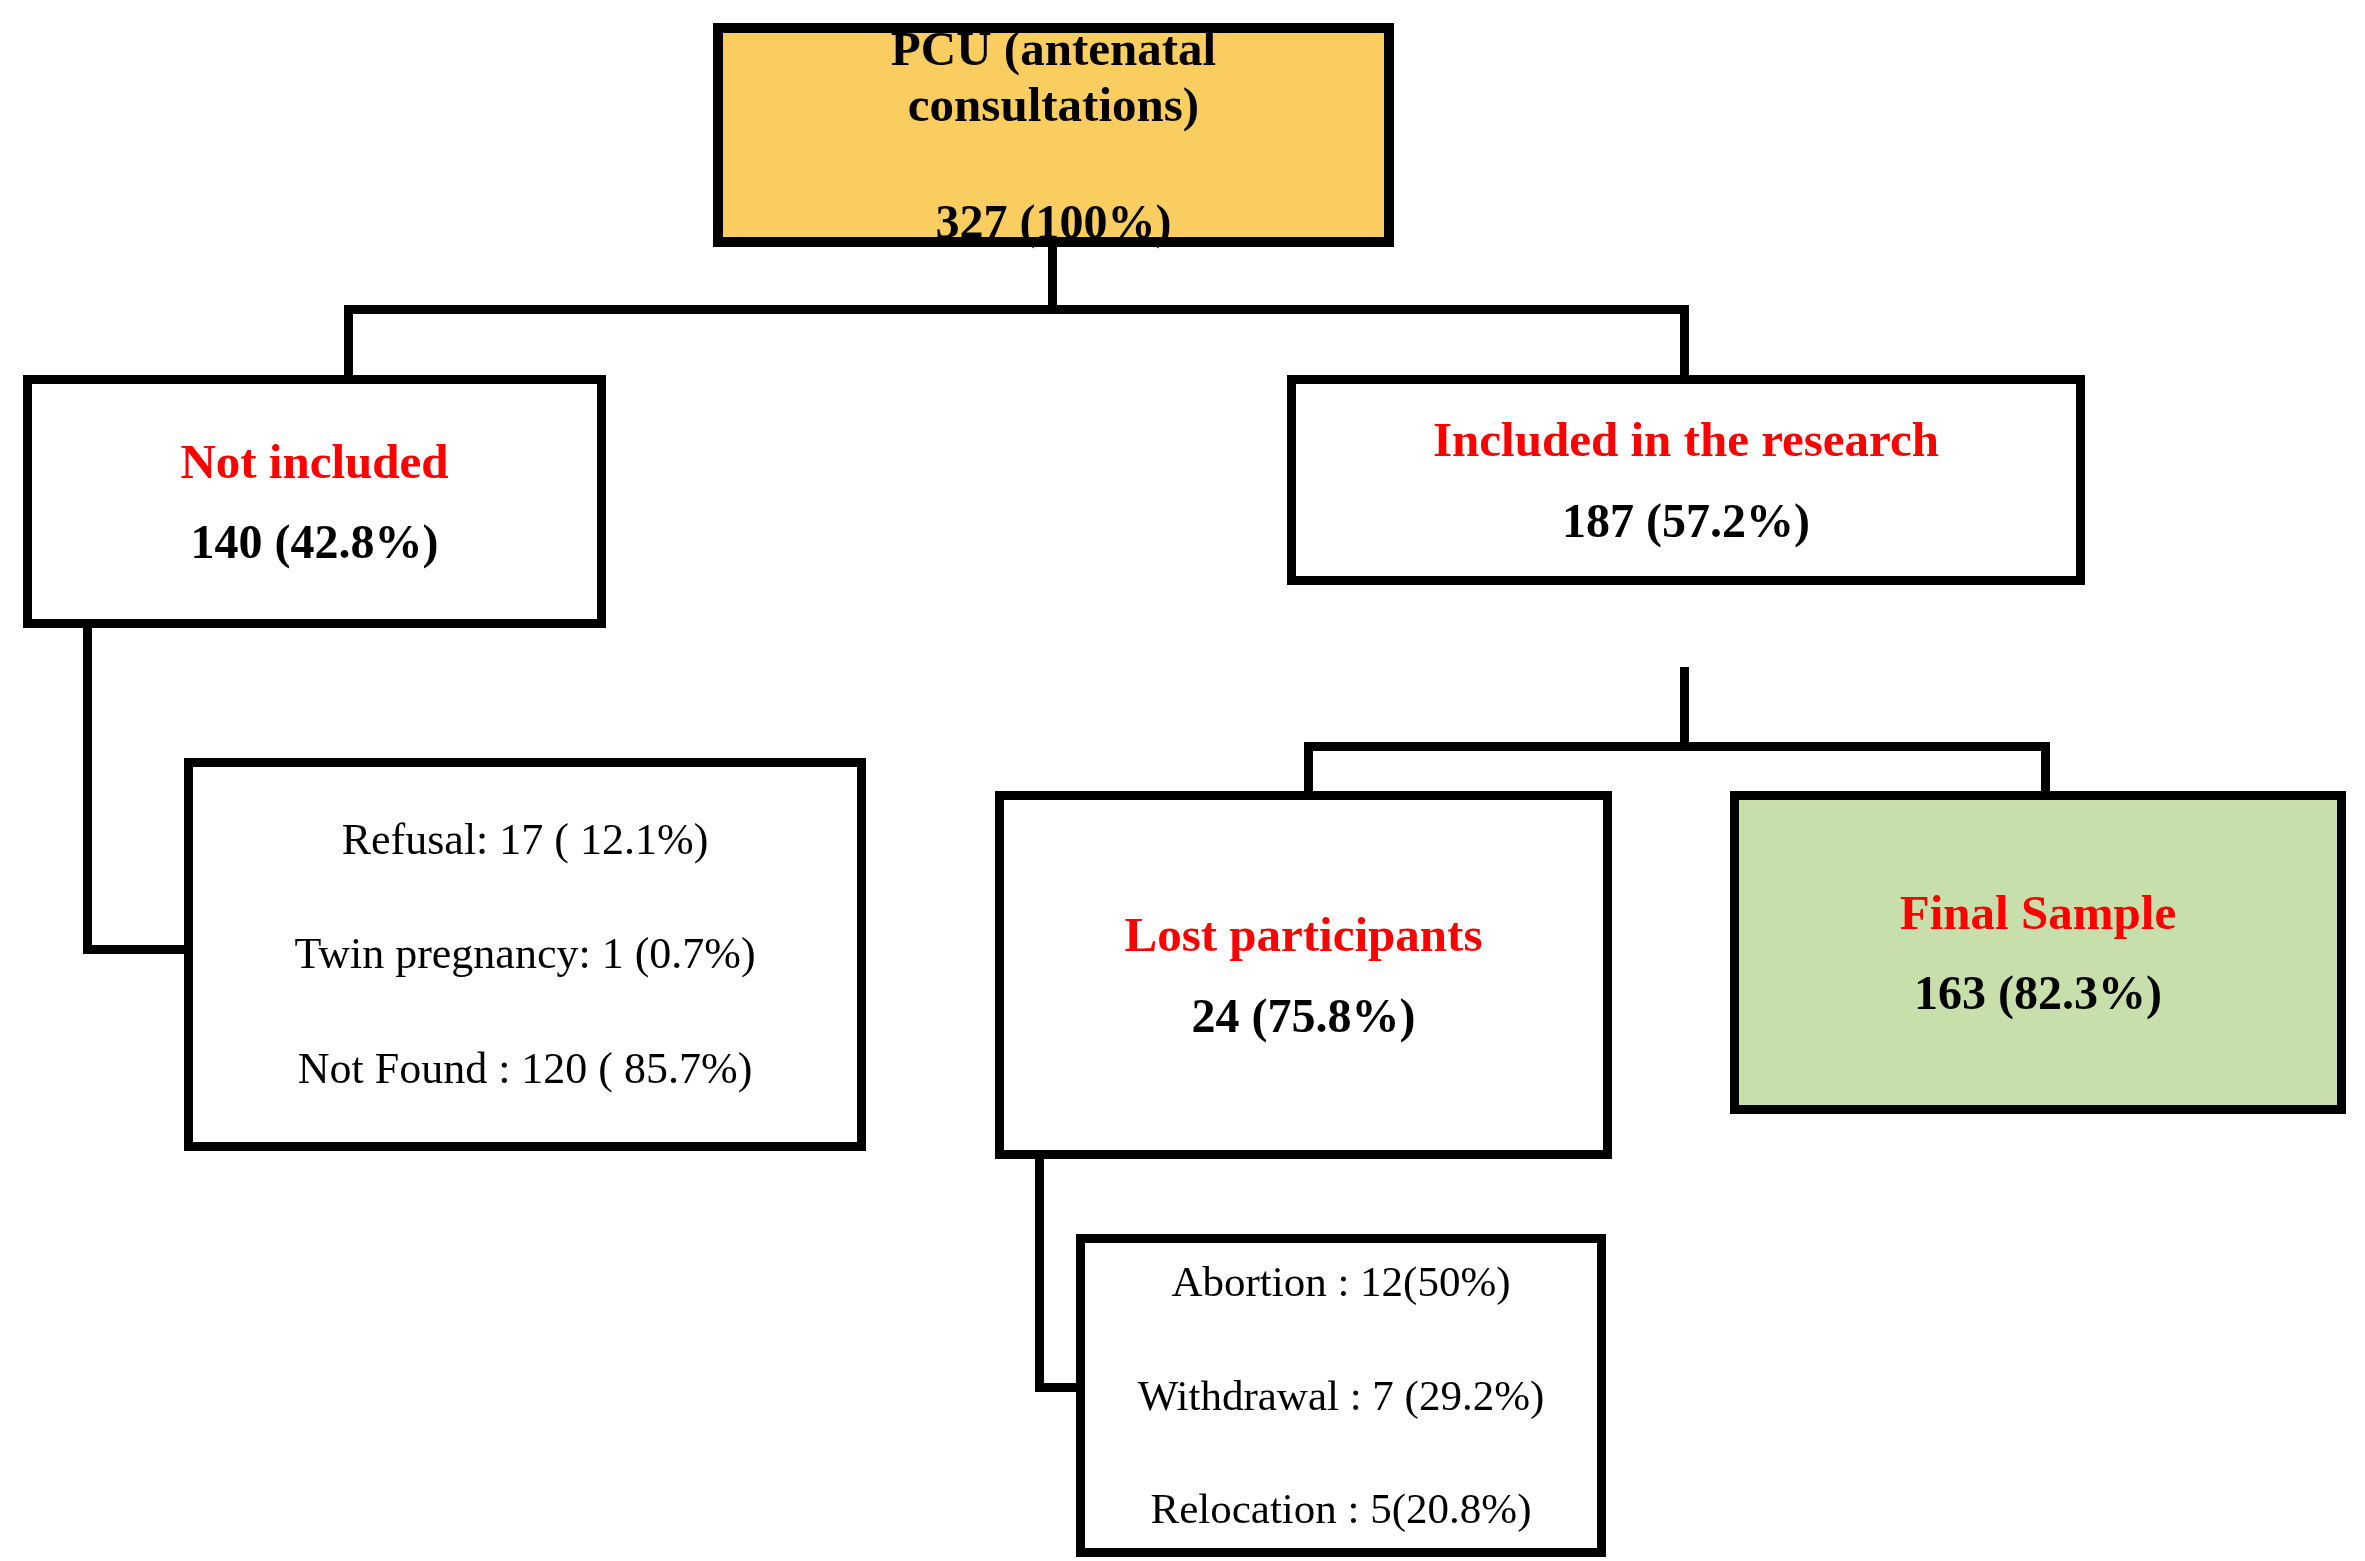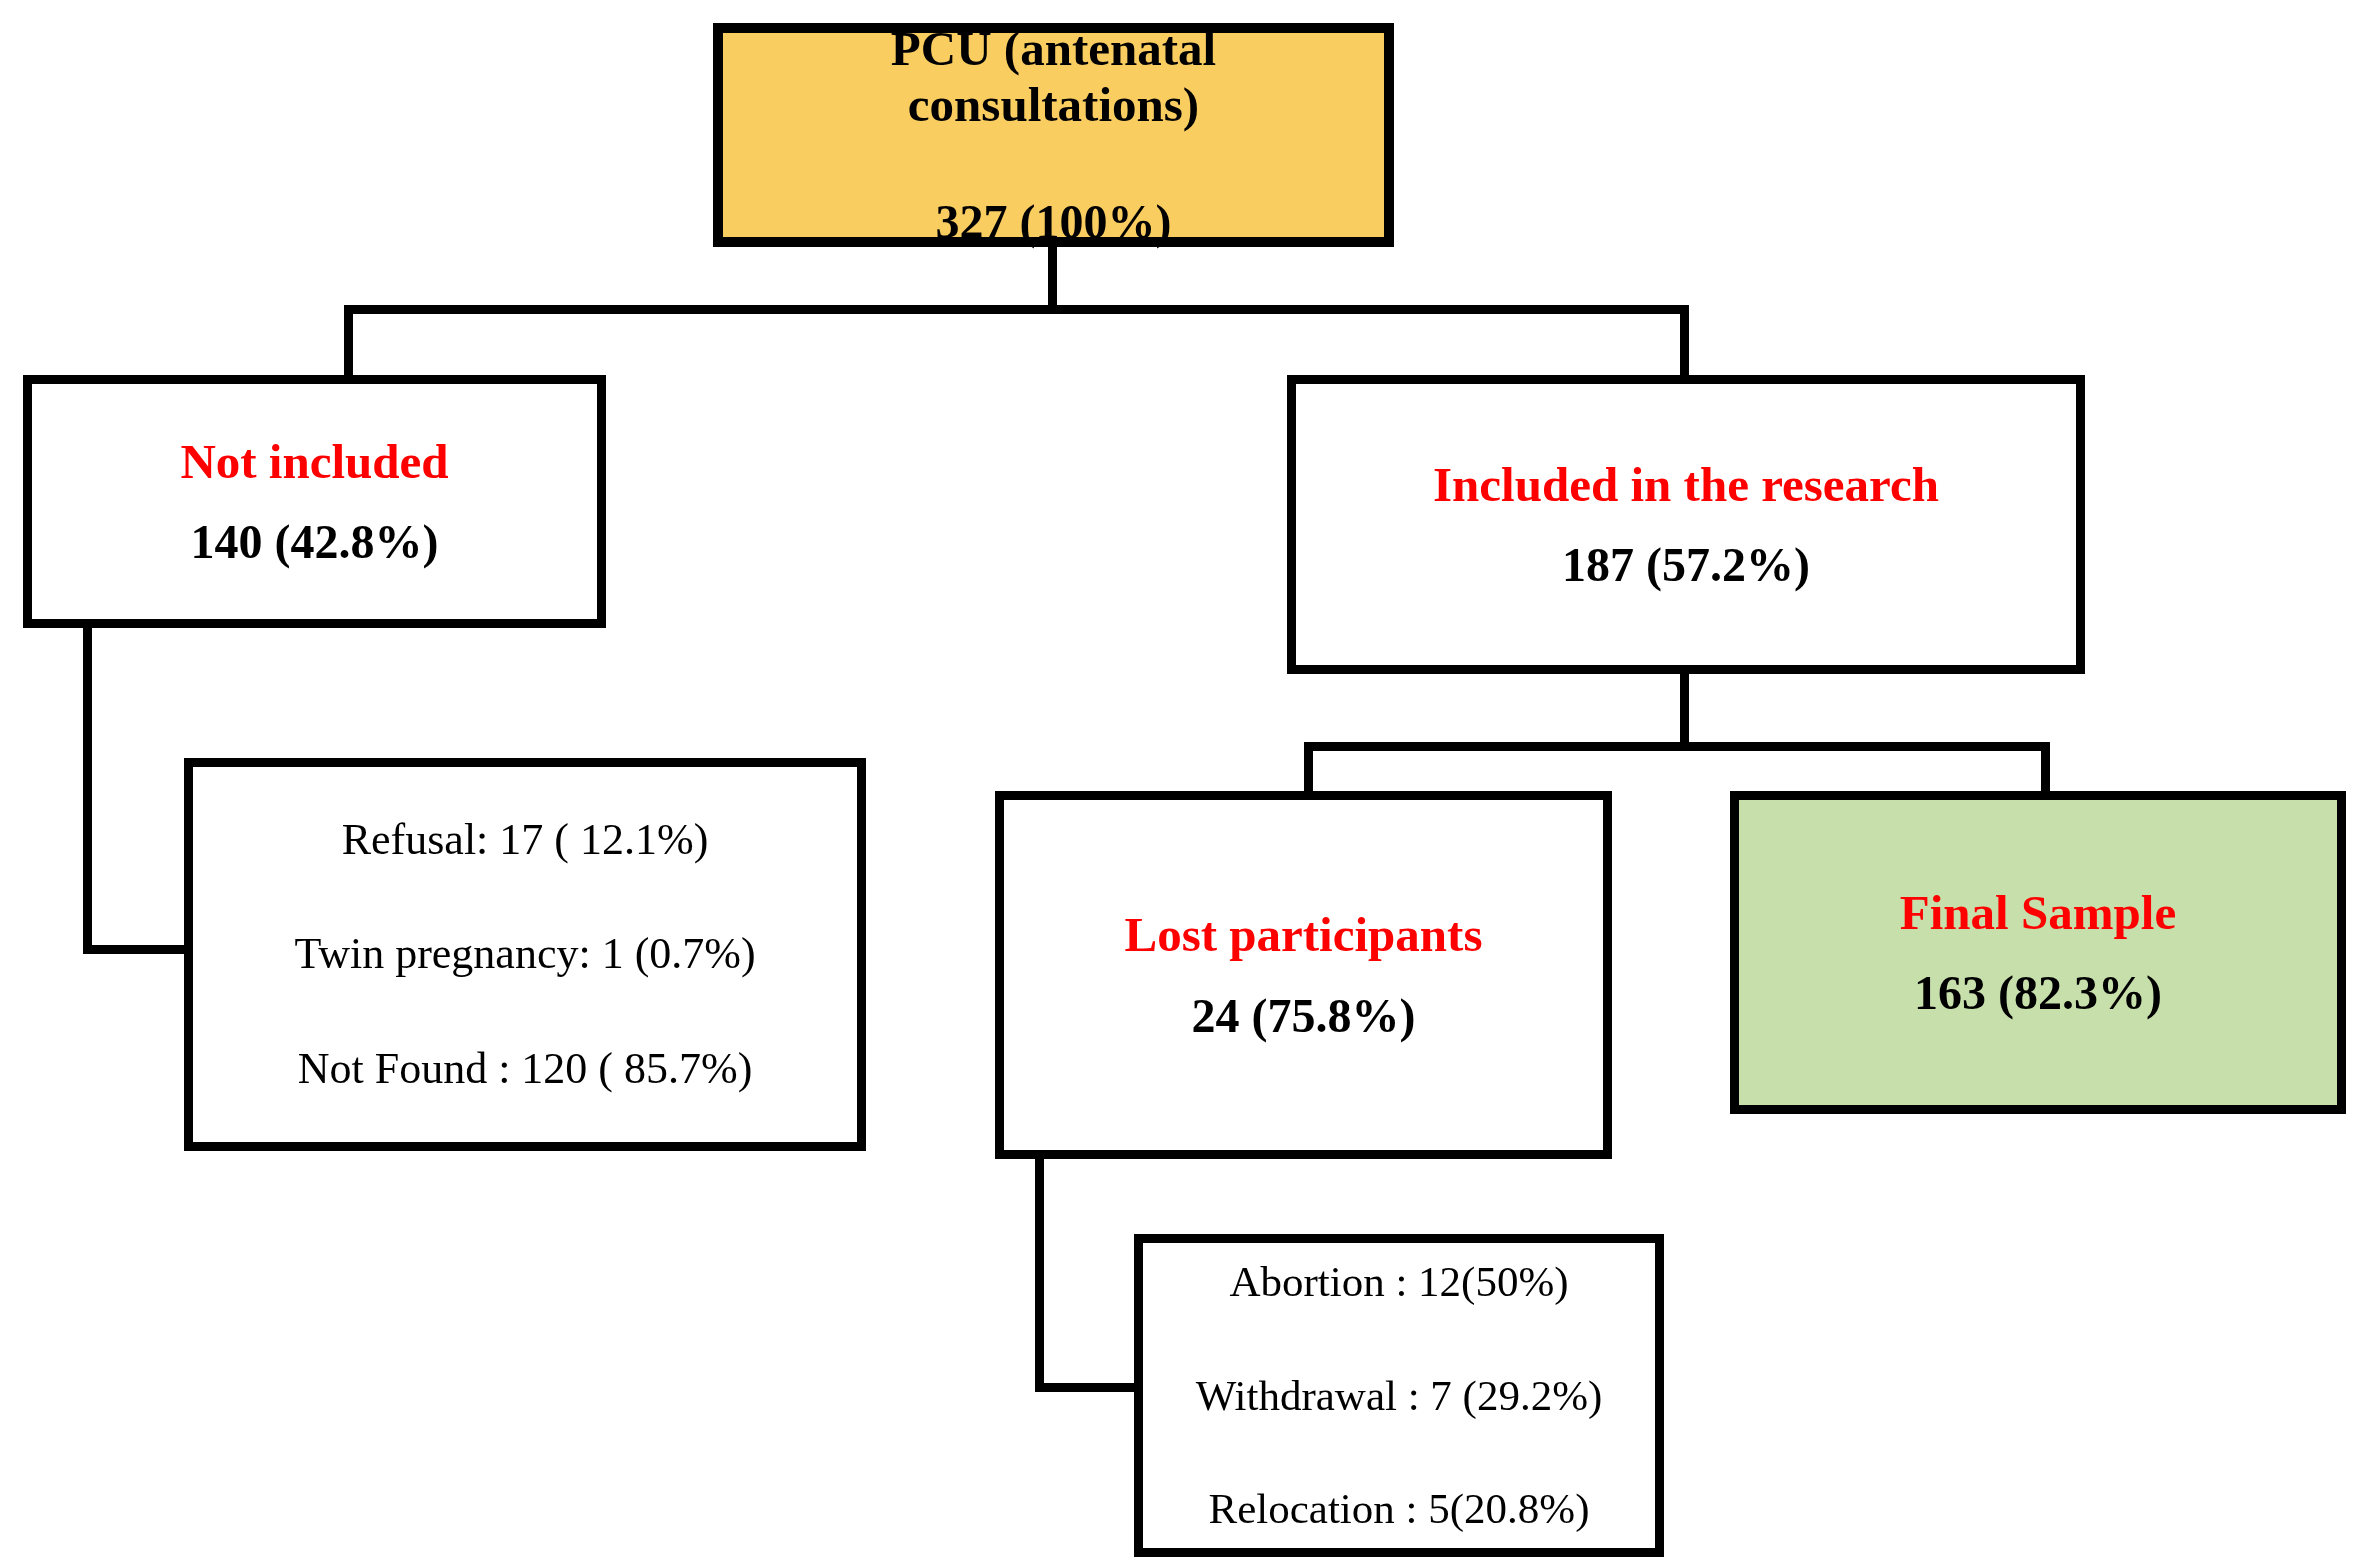--- a/index.html
+++ b/index.html
@@ -41,25 +41,25 @@
     color:var(--c-black);white-space:nowrap;
   }
   .reasons{gap:64px;}
   .reasons-bottom .rline{font-size:43px;}
 
   
   .b-root{left:713px;top:23px;width:681px;height:224px;background:var(--c-yellow);border-width:10.2px;gap:25px;}
   .b-root .title{width:587px;}
   .b-root .value{margin-top:36px;}
   .b-notinc{left:23px;top:375px;width:583px;height:253px;}
-  .b-inc{left:1287px;top:375px;width:798px;height:299px;}
+  .b-inc{left:1287px;top:375px;width:798px;height:210px;}
   .b-reasons-left{left:184px;top:758px;width:682px;height:393px;}
   .b-lost{left:995px;top:791px;width:617px;height:368px;}
   .b-final{left:1730px;top:791px;width:616px;height:323px;background:var(--c-green);}
-  .b-reasons-bottom{left:1134px;top:1234px;width:530px;height:323px;}
+  .b-reasons-bottom{left:1076px;top:1234px;width:530px;height:323px;}
 
   
   .c1-stem{left:1048px;top:246px;width:8.5px;height:68px;}
   .c1-h{left:344px;top:305px;width:1344px;height:8.5px;}
   .c1-dl{left:344px;top:305px;width:8.5px;height:78px;}
   .c1-dr{left:1680px;top:305px;width:8.5px;height:78px;}
   .c2-v{left:83px;top:621px;width:8.5px;height:332px;}
   .c2-h{left:83px;top:945px;width:109px;height:8.5px;}
   .c3-stem{left:1680px;top:667px;width:8.5px;height:83px;}
   .c3-h{left:1304px;top:742px;width:745px;height:8.5px;}

